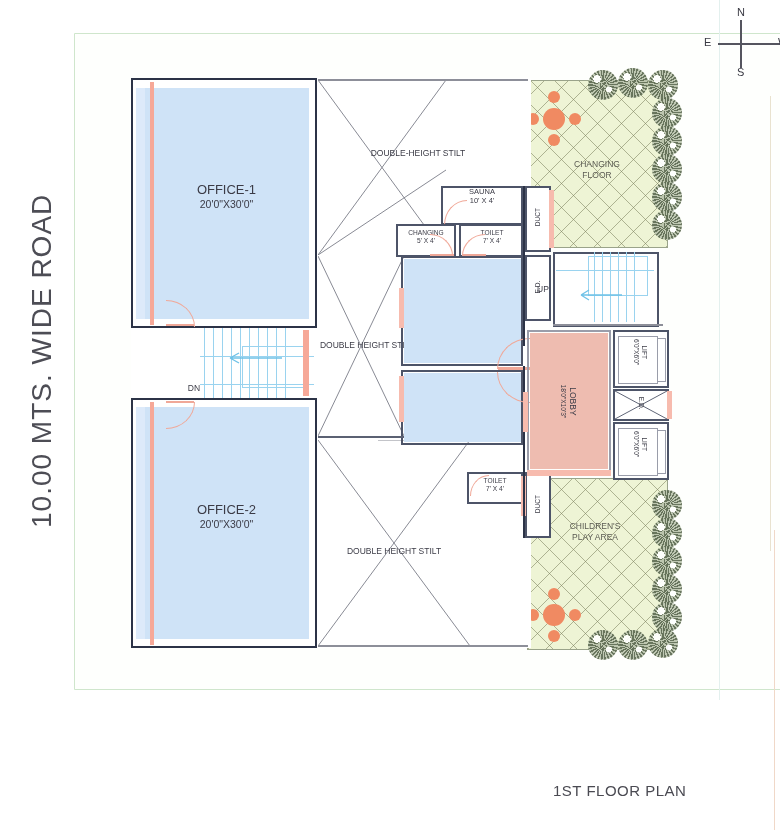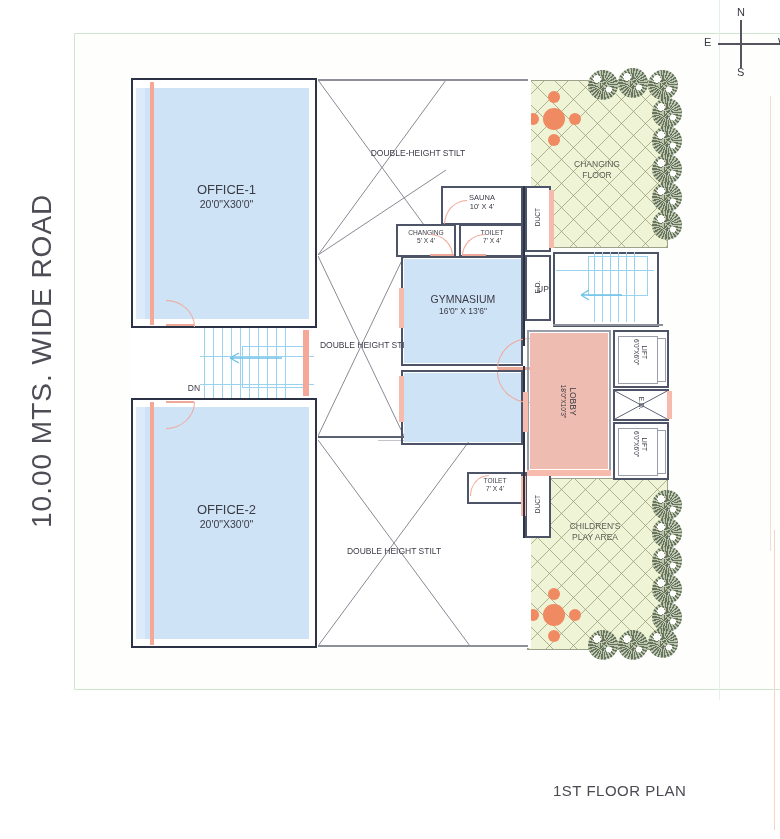--- a/index.html
+++ b/index.html
@@ -230,21 +230,21 @@
   </svg>
   <div class="rlabel t9" style="left:302px;top:340px;width:130px;text-align:center;">DOUBLE HEIGHT STILT</div>
 
   <div class="abs fill-white" style="left:318px;top:440px;width:152px;height:206px;"></div>
   <svg class="abs" style="left:318px;top:440px;" width="152" height="206" viewBox="0 0 152 206">
     <path d="M0 0 L152 206 M152 0 L0 206 M60 0 L97 0" stroke="#7b7d88" stroke-width="0.9" fill="none"></path>
   </svg>
   <div class="rlabel t9" style="left:329px;top:546px;width:130px;text-align:center;">DOUBLE HEIGHT STILT</div>
 
   <div class="abs" style="left:441px;top:186px;width:82px;height:39px;border:2px solid #4d5468;background:#fff;"></div>
-  <div class="rlabel t8" style="left:448px;top:193px;width:68px;">
+  <div class="rlabel t8" style="left:448px;top:187px;width:68px;">
     <span class="n">SAUNA</span>
     <span class="d">10' X 4'</span>
   </div>
   <div class="door door-tl" style="left:444px;top:200px;width:22px;height:24px;"></div>
 
   <div class="abs" style="left:396px;top:224px;width:60px;height:33px;border:2px solid #4d5468;background:#fff;"></div>
   <div class="rlabel t7" style="left:398px;top:229px;width:56px;">
     <span class="n">CHANGING</span>
     <span class="d">5' X 4'</span>
   </div>
@@ -254,24 +254,20 @@
   <div class="abs" style="left:459px;top:224px;width:64px;height:33px;border:2px solid #4d5468;background:#fff;"></div>
   <div class="rlabel t7" style="left:464px;top:229px;width:56px;">
     <span class="n">TOILET</span>
     <span class="d">7' X 4'</span>
   </div>
   <div class="door door-tl" style="left:462px;top:234px;width:22px;height:21px;"></div>
   <div class="door-leaf" style="left:462px;top:254px;width:24px;height:2px;"></div>
 
   <div class="abs" style="left:401px;top:256px;width:122px;height:110px;border:2px solid #4d5468;"></div>
   <div class="abs fill-blue" style="left:404px;top:259px;width:117px;height:104px;"></div>
-  <div class="rlabel t11" style="left:407px;top:293px;width:112px;">
-    <span class="n">GYMNASIUM</span>
-    <span class="d t9">16'0" X 13'6"</span>
-  </div>
   <div class="abs pink-wall-l" style="left:399px;top:288px;width:5px;height:40px;"></div>
 
   <div class="abs" style="left:401px;top:370px;width:122px;height:75px;border:2px solid #4d5468;"></div>
   <div class="abs fill-blue" style="left:404px;top:373px;width:117px;height:69px;"></div>
   <div class="abs pink-wall-l" style="left:399px;top:376px;width:5px;height:46px;"></div>
 
   <div class="door door-tl" style="left:497px;top:338px;width:32px;height:30px;"></div>
   <div class="door door-bl" style="left:497px;top:372px;width:32px;height:30px;"></div>
   <div class="door-leaf" style="left:498px;top:367px;width:32px;height:3px;"></div>
 

